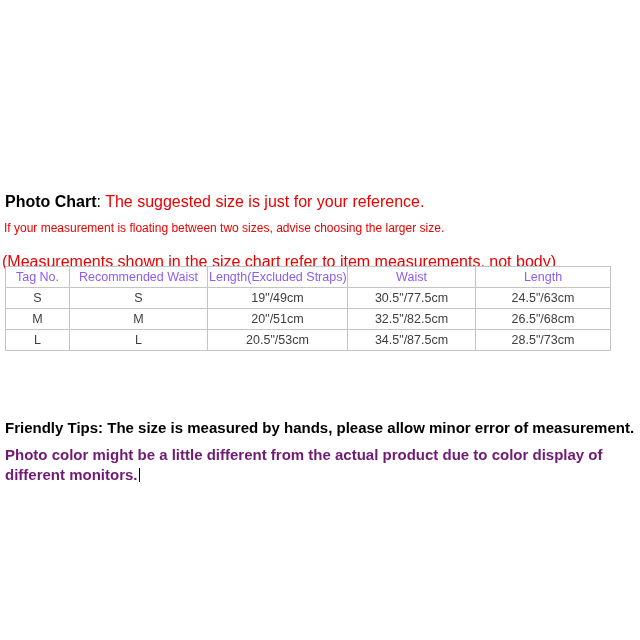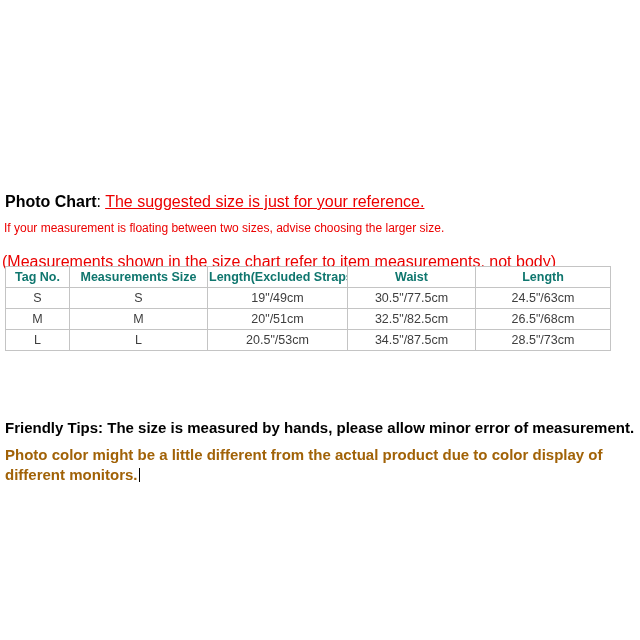--- a/index.html
+++ b/index.html
@@ -8,49 +8,49 @@
     font-family:"Liberation Sans", sans-serif;
     color:#000;
     -webkit-font-smoothing:antialiased;
   }
   .page{position:relative;width:640px;height:640px;background:#ffffff;overflow:hidden;}
 
   
   .p-intro{position:absolute;left:5px;top:176px;font-size:16px;line-height:20px;white-space:nowrap;}
   .intro-label{font-weight:bold;color:#000000;}
   .intro-sep{color:#000000;}
-  .red-text{color:#ec0000;text-decoration:underline;}
+  .red-text{color:#ec0000;}
   .p-note2{position:absolute;left:4px;top:206px;font-size:12px;line-height:20px;color:#ec0000;white-space:nowrap;}
   .p-note3{position:absolute;left:2px;top:236px;font-size:16px;line-height:20px;font-weight:normal;color:#e90000;white-space:nowrap;}
 
   
   table.size-table{
     position:absolute;left:5px;top:266px;width:605px;
     border-collapse:collapse;table-layout:fixed;
     background:#ffffff;
   }
   .size-table th,.size-table td{
     border:1px solid #c4c4c4;
     height:20px;
     text-align:center;vertical-align:middle;
     padding:0 1px;
     font-size:12.5px;
     white-space:nowrap;overflow:hidden;
   }
-  .size-table th{font-weight:bold;color:#0f766e;}
+  .size-table th{font-weight:normal;color:#8b5cf6;}
   .size-table td{color:#3e3e3e;}
   .col-tag{width:64px;}
   .col-rec{width:138px;}
   .col-len{width:140px;}
   .col-chest{width:128px;}
   .col-waist{width:135px;}
 
   
   .p-tips1{position:absolute;left:5px;top:403px;font-size:15px;line-height:19px;font-weight:bold;color:#000;white-space:nowrap;text-align:center;}
-  .p-tips2{position:absolute;left:5px;top:430px;width:630px;font-size:15px;line-height:20px;font-weight:bold;color:#a16207;}
+  .p-tips2{position:absolute;left:5px;top:430px;width:630px;font-size:15px;line-height:20px;font-weight:bold;color:#701a75;}
   .text-caret{display:inline-block;width:1.5px;height:14px;background:#000;margin-left:1px;vertical-align:-2px;}
 </style>
 </head>
 <body>
 
 <div class="page">
 
   <p class="p-intro"><span class="intro-label">Photo Chart</span><span class="intro-sep">: </span><span class="red-text">The suggested size is just for your reference.</span></p>
 
   <p class="p-note2">If your measurement is floating between two sizes, advise choosing the larger size.</p>
@@ -61,21 +61,21 @@
     <colgroup>
       <col class="col-tag">
         <col class="col-rec">
         <col class="col-len">
         <col class="col-chest">
         <col class="col-waist">
     </colgroup>
     <thead>
       <tr>
         <th>Tag No.</th>
-        <th>Measurements Size</th>
+        <th>Recommended Waist</th>
         <th>Length(Excluded Straps)</th>
         <th>Waist</th>
         <th>Length</th>
       </tr>
     </thead>
     <tbody>
       <tr>
         <td>S</td>
         <td>S</td>
         <td>19"/49cm</td>

